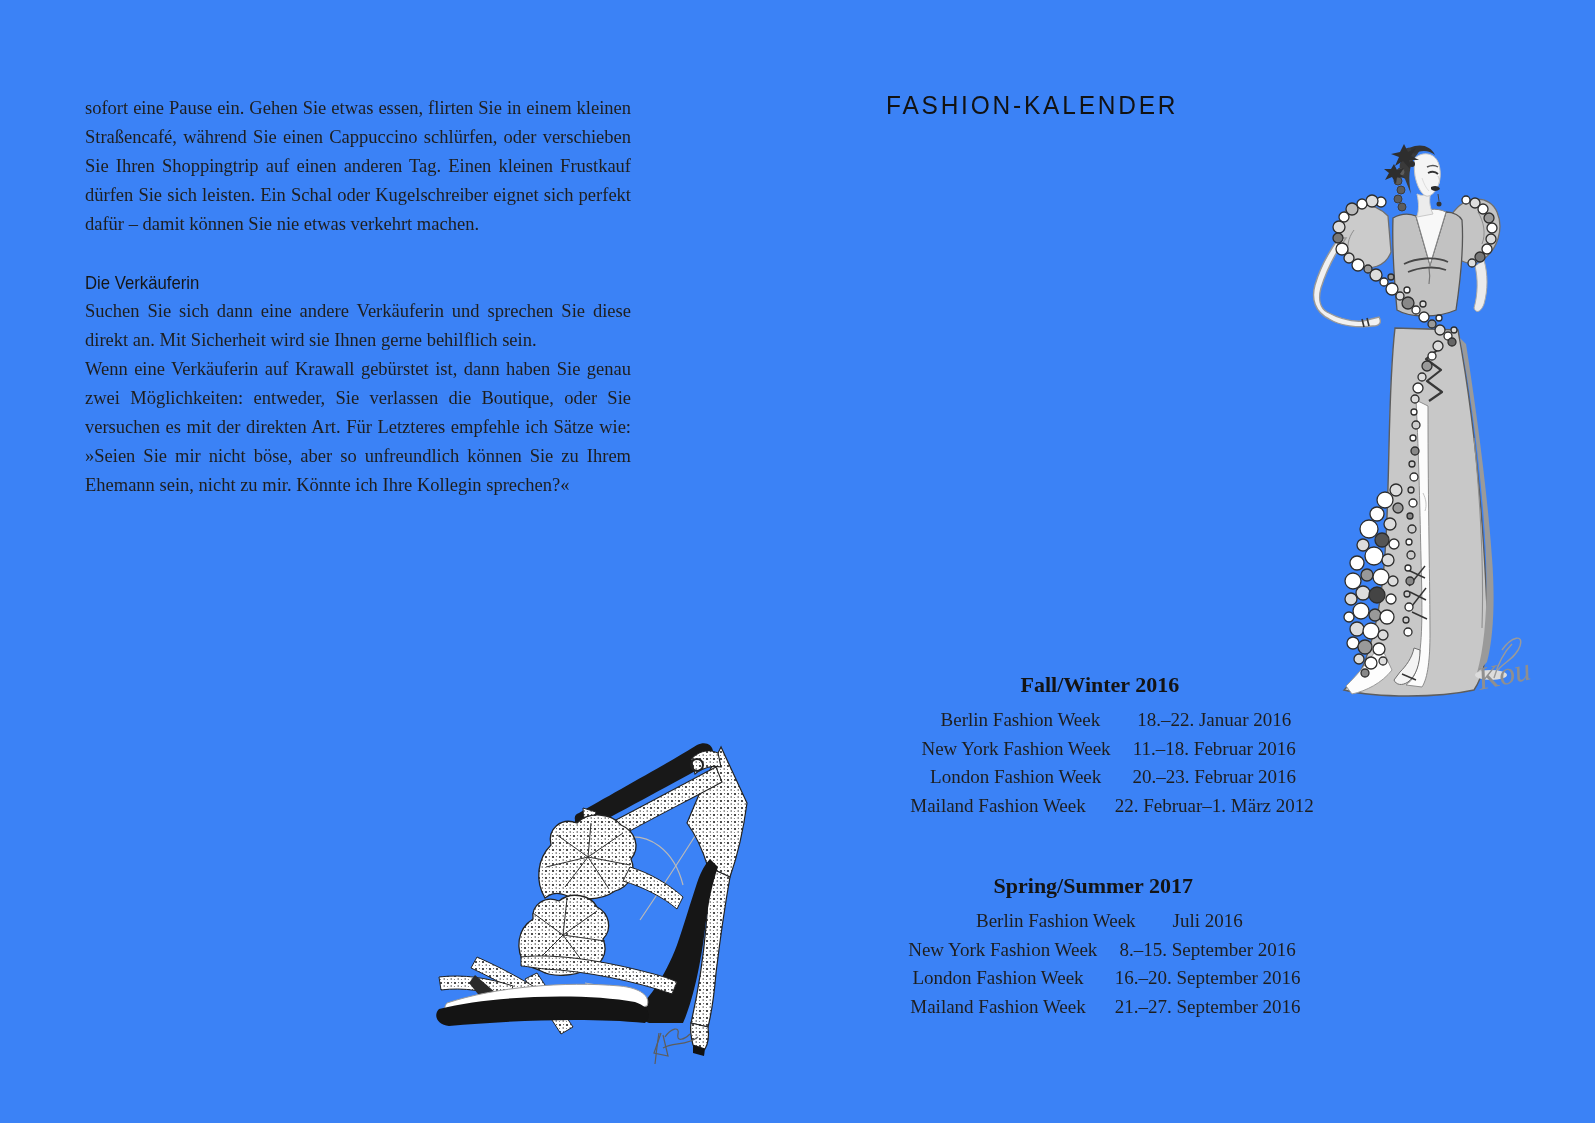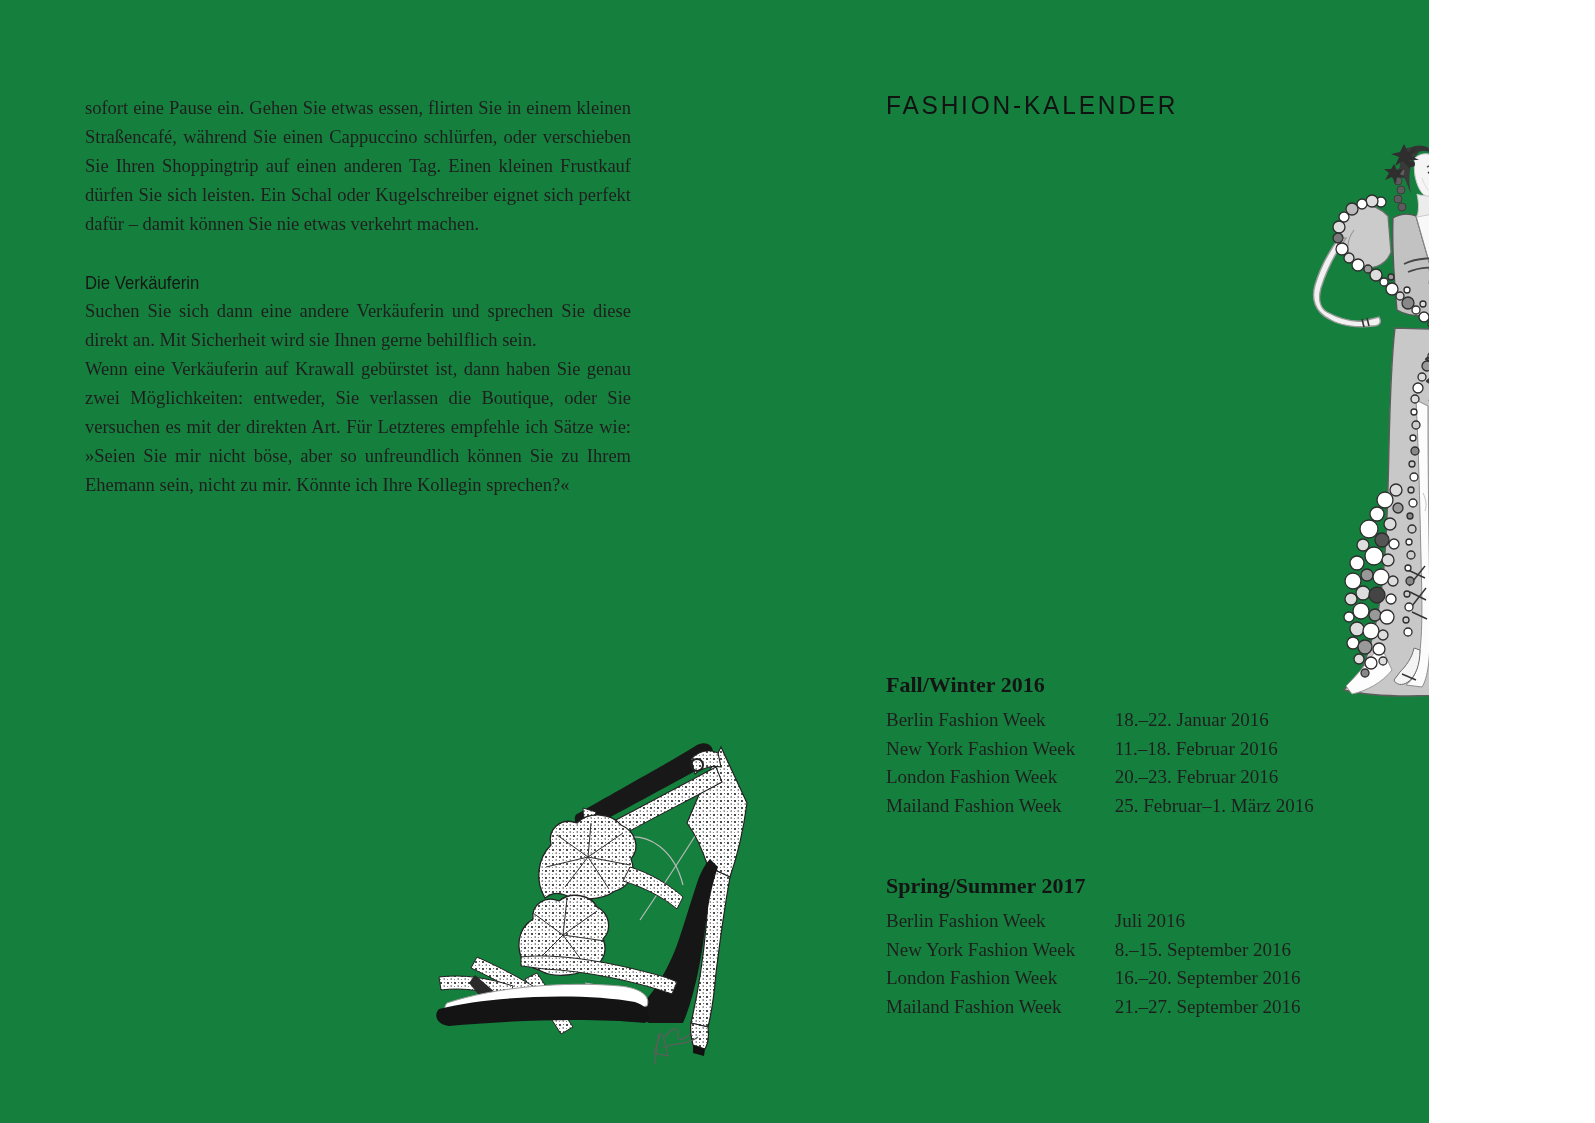--- a/index.html
+++ b/index.html
@@ -1,30 +1,30 @@
 <!DOCTYPE html>
 <html><head>
 <meta charset="utf-8">
 <style>
   html,body{margin:0;padding:0;background:#fff;}
-  #page{position:relative;width:1429px;height:1123px;background:#15803d;overflow:hidden;
+  #page{position:relative;width:1595px;height:1123px;background:#3b82f6;overflow:hidden;
         font-family:"Liberation Serif",serif;color:#1e1e1e;}
   
   .page-text{position:absolute;left:85px;top:94px;width:546px;
              font-size:18.5px;line-height:29px;text-align:justify;}
   .page-text p{margin:0;}
   .sec-head{font-family:"Liberation Sans",sans-serif;font-size:19px;font-weight:400;
             margin-top:29px;margin-bottom:0;transform:scaleX(.88);transform-origin:left;
             white-space:nowrap;color:#161616;}
   
   .fk-title{position:absolute;left:886px;top:90px;font-family:"Liberation Sans",sans-serif;
             font-size:26px;font-weight:400;letter-spacing:3px;color:#121212;
             transform:scaleX(.94);transform-origin:left;white-space:nowrap;}
   
-  .cal-section{position:absolute;left:886px;}
+  .cal-section{position:absolute;left:886px;text-align:center;}
   .season{font-weight:700;font-size:22px;line-height:26px;margin-bottom:8px;color:#141414;}
   .cal-row{font-size:19px;line-height:28.6px;}
   .ev{display:inline-block;width:224px;}
   .dt{display:inline-block;}
   
   .illus{position:absolute;}
   svg{display:block;}
 </style>
 </head>
 <body>
@@ -313,21 +313,21 @@
     <div class="cal-row">
       <span class="ev">New York Fashion Week</span>
       <span class="dt">11.–18. Februar 2016</span>
     </div>
     <div class="cal-row">
       <span class="ev">London Fashion Week</span>
       <span class="dt">20.–23. Februar 2016</span>
     </div>
     <div class="cal-row">
       <span class="ev">Mailand Fashion Week</span>
-      <span class="dt">25. Februar–1. März 2016</span>
+      <span class="dt">22. Februar–1. März 2012</span>
     </div>
   </div>
 
   <div class="cal-section" style="top:873px">
     <div class="season">Spring/Summer 2017</div>
     <div class="cal-row">
       <span class="ev">Berlin Fashion Week</span>
       <span class="dt">Juli 2016</span>
     </div>
     <div class="cal-row">

